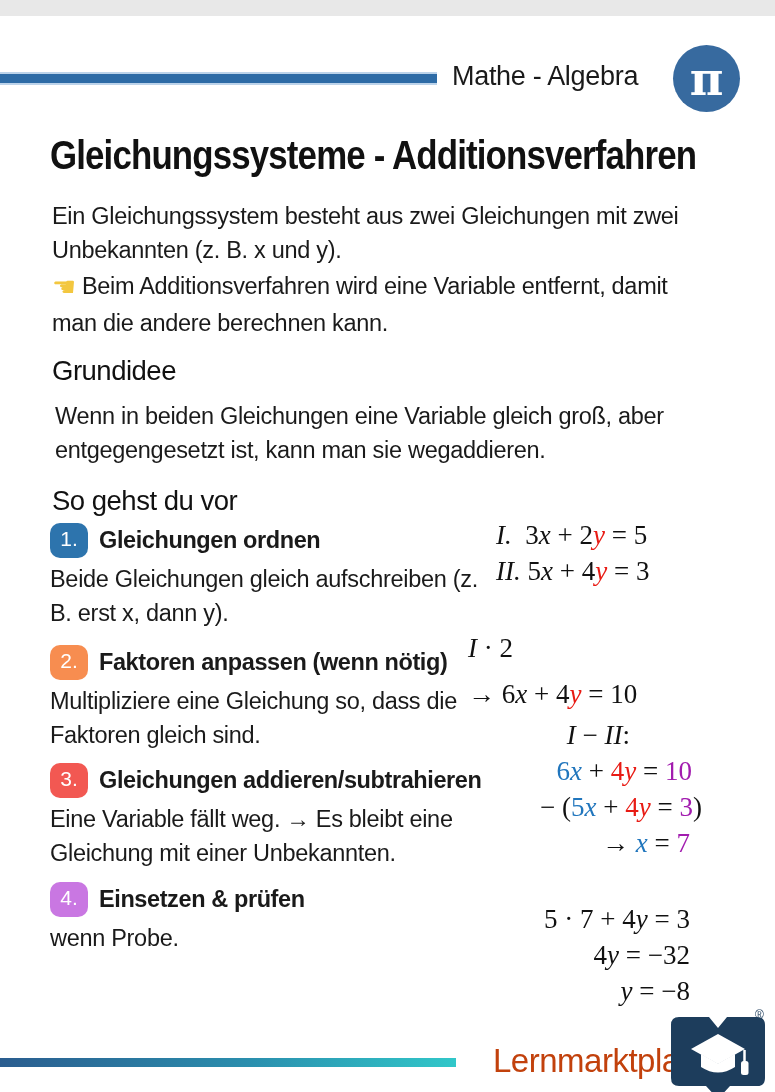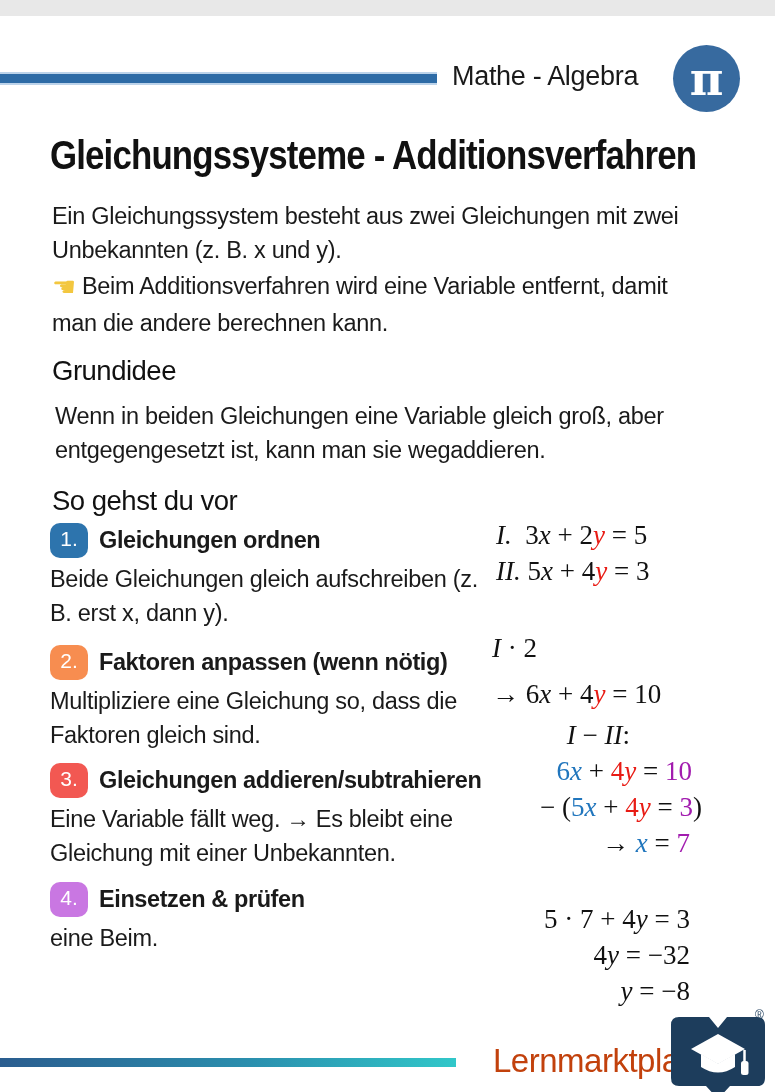--- a/index.html
+++ b/index.html
@@ -33,21 +33,21 @@
   .badge{min-width:38px;height:35px;border-radius:10px;color:#fff;font-size:21px;
     display:flex;align-items:center;justify-content:center;box-sizing:border-box;padding-bottom:3px;}
   .step-title{font-size:23.5px;font-weight:bold;letter-spacing:-0.4px;white-space:nowrap;}
   .s1{top:507px}.s2{top:629px}.s3{top:747px}.s4{top:866px}
   
   .eq{position:absolute;font-family:"Liberation Serif",serif;font-size:27px;line-height:1.33;color:#111;}
   .eq-line{white-space:pre;}
   .m-it{font-style:italic;}
   .m-r{color:#e81b14}.m-b{color:#2176bd}.m-g{color:#a21caf}
   .eq1{top:502px;left:496px;}
-  .eq2{top:615px;left:492px;}
+  .eq2{top:615px;left:468px;}
   .eq2 .eq-line + .eq-line{margin-top:10px;text-align:right;}
   .eq3{top:702px;left:440px;width:262px;text-align:right;}
   .eq3 .eq-line:nth-child(1){padding-right:72px;}
   .eq3 .eq-line:nth-child(2){padding-right:10px;}
   .eq3 .eq-line:nth-child(4){padding-right:12px;}
   .eq4{top:886px;left:458px;width:232px;text-align:right;}
   
   .ftr-line{position:absolute;top:1042px;left:0;width:456px;height:9px;
     background:linear-gradient(90deg,#2a5d8f 0%,#2a8fae 55%,#31c7c9 100%);}
   .ftr-site{position:absolute;top:1026px;left:493px;font-size:33px;letter-spacing:-0.5px;color:#c2410c;}
@@ -114,21 +114,21 @@
       <div>Gleichung mit einer Unbekannten.</div>
     </div>
   </div>
 
   <div class="step s4">
     <div class="step-head">
       <span class="badge" style="background: rgb(201, 119, 226);">4.</span>
       <span class="step-title">Einsetzen &amp; prüfen</span>
     </div>
     <div class="copy">
-      <div>eine Beim.</div>
+      <div>wenn Probe.</div>
     </div>
   </div>
 
   <div class="eq eq1">
     <div class="eq-line"><span class="m-it">I.</span><span>  3</span><span class="m-it">x</span><span> + 2</span><span class="m-r m-it">y</span><span> = 5</span></div>
     <div class="eq-line"><span class="m-it">II.</span><span> 5</span><span class="m-it">x</span><span> + 4</span><span class="m-r m-it">y</span><span> = 3</span></div>
   </div>
 
   <div class="eq eq2">
     <div class="eq-line"><span class="m-it">I</span><span> · 2</span></div>

